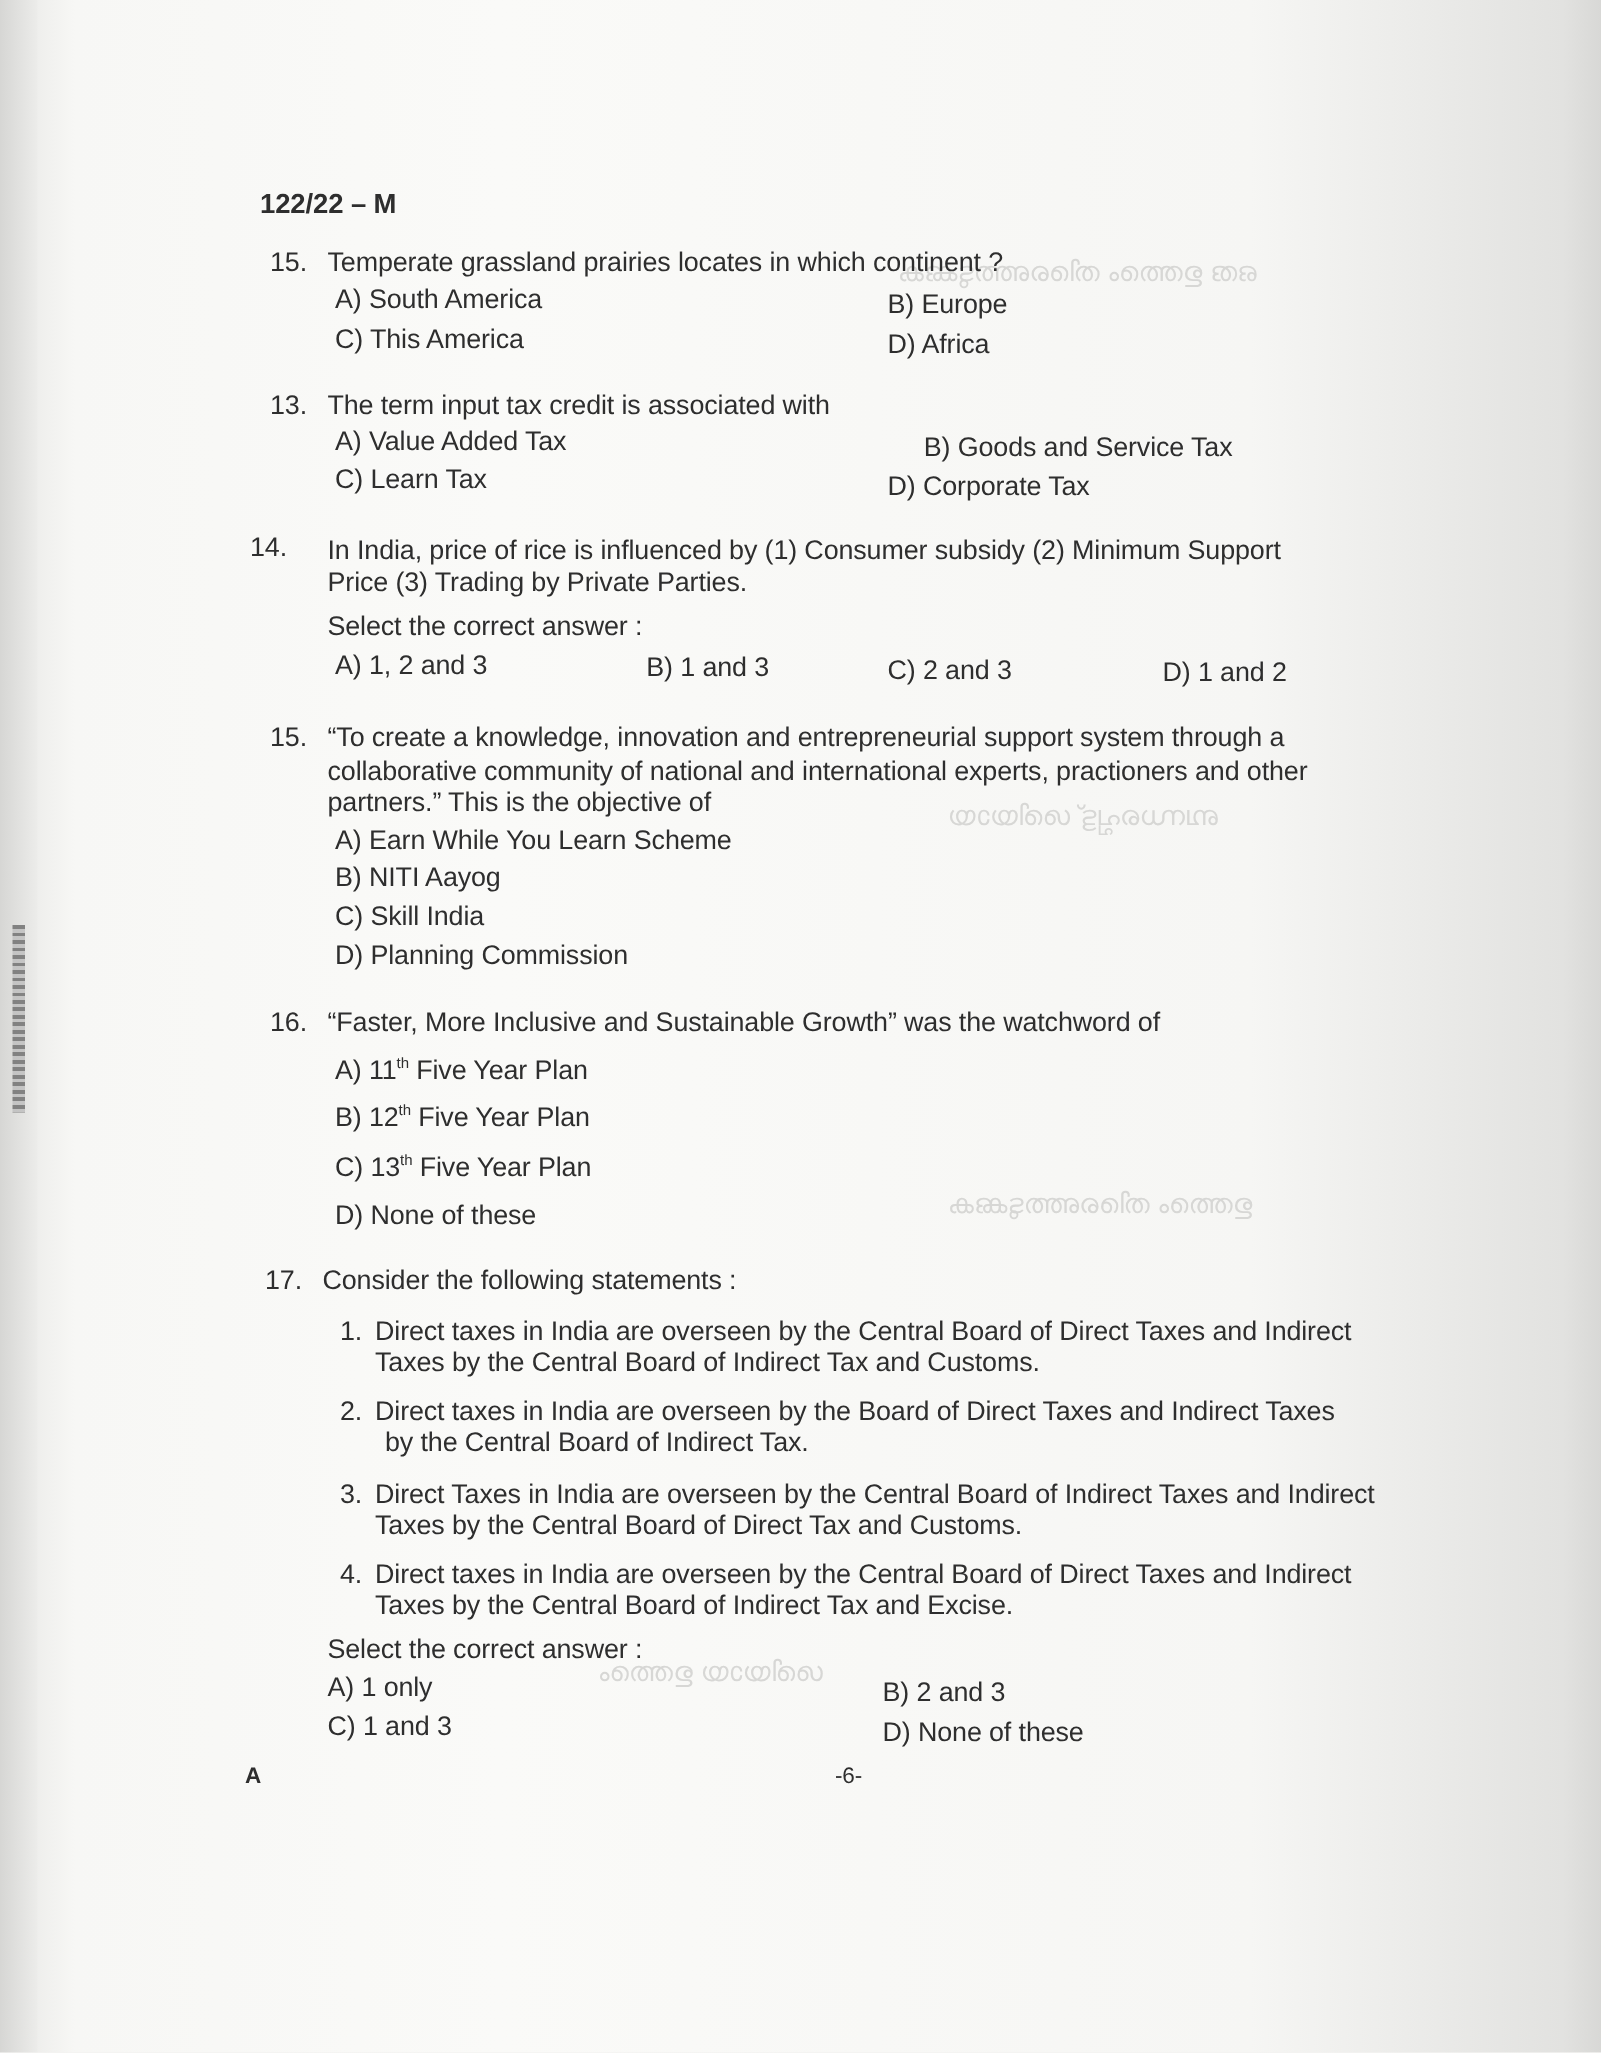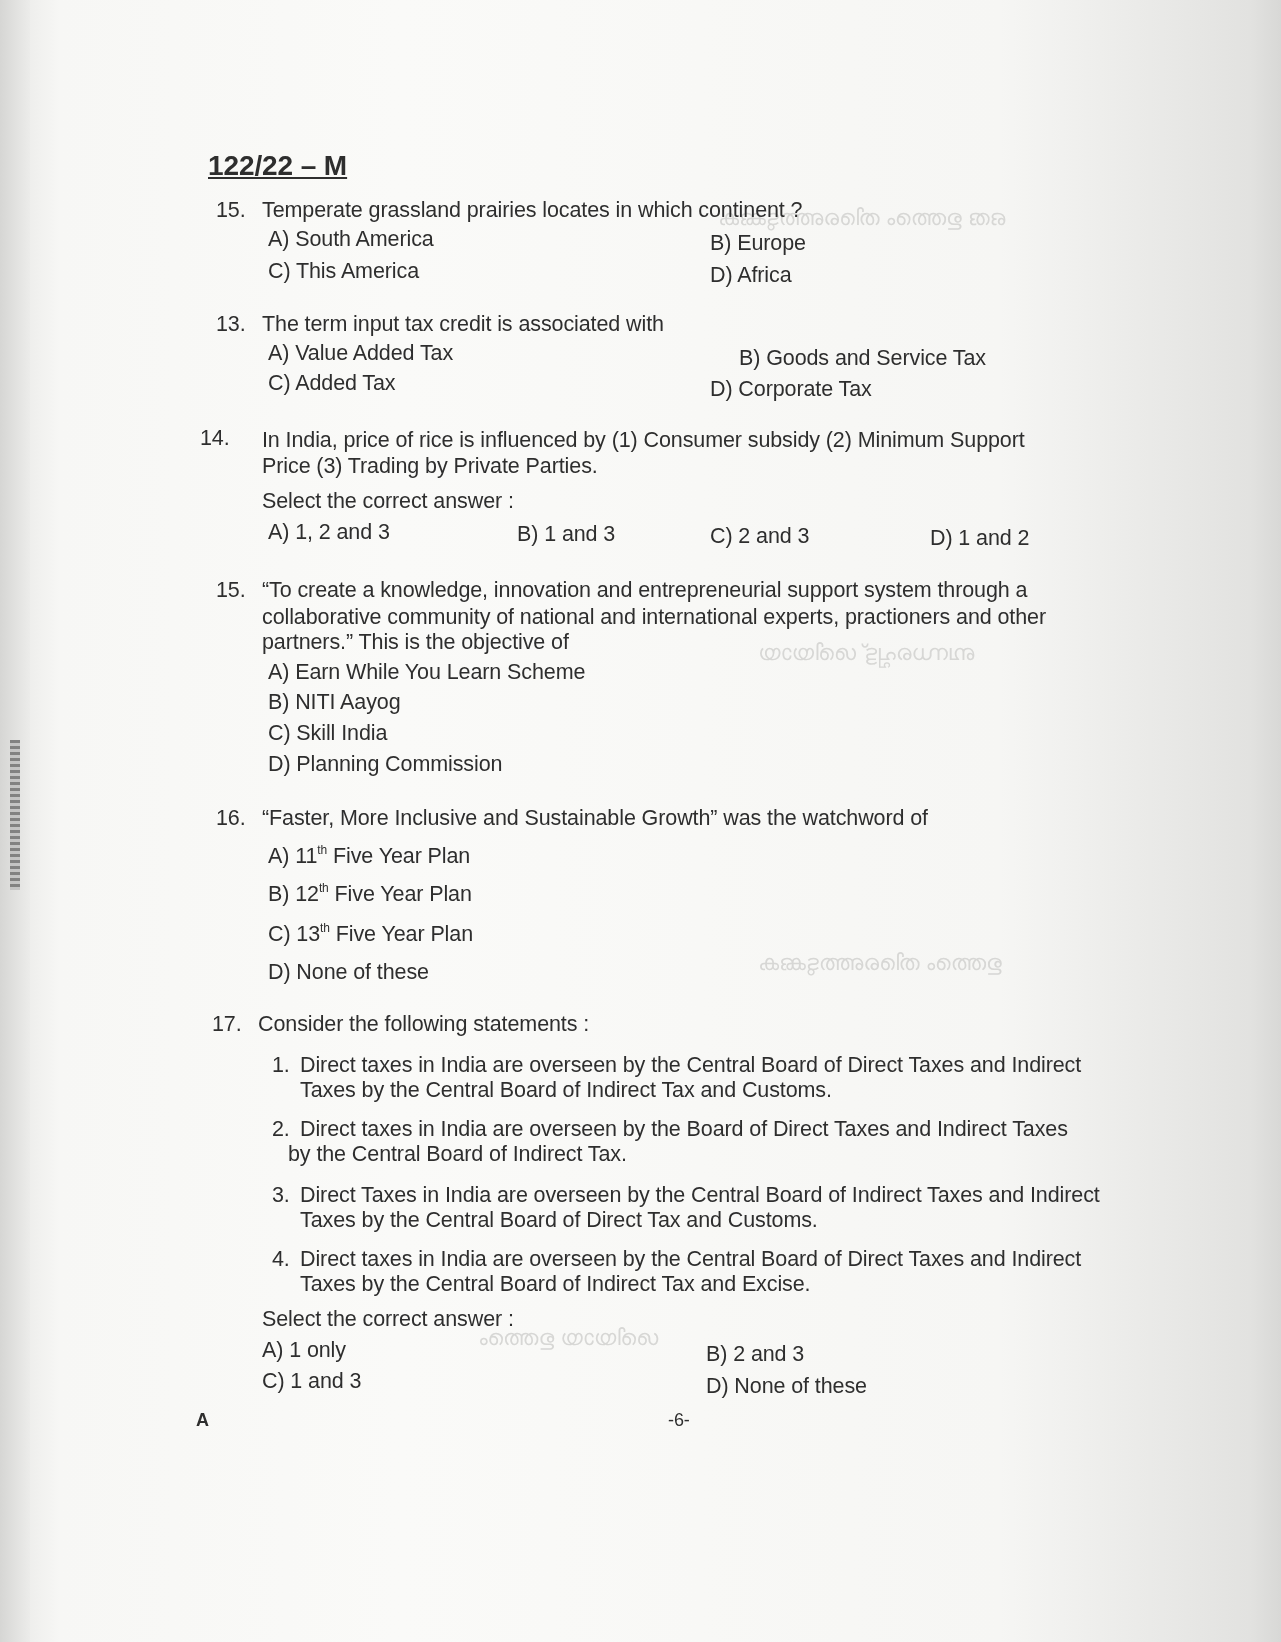--- a/index.html
+++ b/index.html
@@ -22,21 +22,21 @@
     position: absolute; left: 10px; top: 740px; width: 10px; height: 150px;
     background: repeating-linear-gradient(180deg, #6a6a6a 0 3px, #bdbdbd 3px 6px);
     opacity: 0.8;
   }
   .ghost {
     position: absolute; color: #d4d4d2; font-size: 22px; white-space: nowrap;
     transform: scaleX(-1); opacity: 0.9;
   }
   .t { position: absolute; white-space: nowrap; font-size: 21.5px; color: #2e2e2e; letter-spacing: -0.1px; }
   .bold { font-weight: bold; }
-  .hdr { font-size: 28px; text-decoration: underline; }
+  .hdr { font-size: 22px; }
   sup { font-size: 12px; vertical-align: 9px; }
   .footer { font-size: 18px; }
 </style>
 </head>
 <body>
 
 <div class="page">
   <div class="edge-left"></div>
   <div class="binding"></div>
 
@@ -54,21 +54,21 @@
     <div class="t" style="left:710px;top:231px;">B)  Europe</div>
     <div class="t" style="left:268px;top:259px;">C)  This America</div>
     <div class="t" style="left:710px;top:263px;">D)  Africa</div>
   </div>
 
   <div>
     <div class="t" style="left:216px;top:312px;">13.</div>
     <div class="t" style="left:262px;top:312px;">The term input tax credit is associated with</div>
     <div class="t" style="left:268px;top:341px;">A)  Value Added Tax</div>
     <div class="t" style="left:710px;top:346px;margin-left:29px;">B)  Goods and Service Tax</div>
-    <div class="t" style="left:268px;top:371px;">C)  Added Tax</div>
+    <div class="t" style="left:268px;top:371px;">C)  Learn Tax</div>
     <div class="t" style="left:710px;top:377px;">D)  Corporate Tax</div>
   </div>
 
   <div>
     <div class="t" style="left:200px;top:426px;text-align:center;">14.</div>
     <div class="t" style="left:262px;top:428px;">In India, price of rice is influenced by (1) Consumer subsidy (2) Minimum Support</div>
     <div class="t" style="left:262px;top:454px;">Price (3) Trading by Private Parties.</div>
     <div class="t" style="left:262px;top:489px;">Select the correct answer :</div>
     <div class="t" style="left:268px;top:520px;">A)  1, 2 and 3</div>
     <div class="t" style="left:502px;top:522px;margin-left:15px;">B)  1 and 3</div>
@@ -105,21 +105,21 @@
   <div>
     <div class="t" style="left:212px;top:1012px;">17.</div>
     <div class="t" style="left:258px;top:1012px;">Consider the following statements :</div>
 
     <div class="t" style="left:272px;top:1053px;">1.</div>
     <div class="t" style="left:300px;top:1053px;">Direct taxes in India are overseen by the Central Board of Direct Taxes and Indirect</div>
     <div class="t" style="left:300px;top:1078px;">Taxes by the Central Board of Indirect Tax and Customs.</div>
 
     <div class="t" style="left:272px;top:1117px;">2.</div>
     <div class="t" style="left:300px;top:1117px;">Direct taxes in India are overseen by the Board of Direct Taxes and Indirect Taxes</div>
-    <div class="t" style="left:288px;top:1142px;">by the Central Board of Indirect Tax.</div>
+    <div class="t" style="left:308px;top:1142px;">by the Central Board of Indirect Tax.</div>
 
     <div class="t" style="left:272px;top:1183px;">3.</div>
     <div class="t" style="left:300px;top:1183px;">Direct Taxes in India are overseen by the Central Board of Indirect Taxes and Indirect</div>
     <div class="t" style="left:300px;top:1208px;">Taxes by the Central Board of Direct Tax and Customs.</div>
 
     <div class="t" style="left:272px;top:1247px;">4.</div>
     <div class="t" style="left:300px;top:1247px;">Direct taxes in India are overseen by the Central Board of Direct Taxes and Indirect</div>
     <div class="t" style="left:300px;top:1272px;">Taxes by the Central Board of Indirect Tax and Excise.</div>
 
     <div class="t" style="left:262px;top:1307px;">Select the correct answer :</div>

